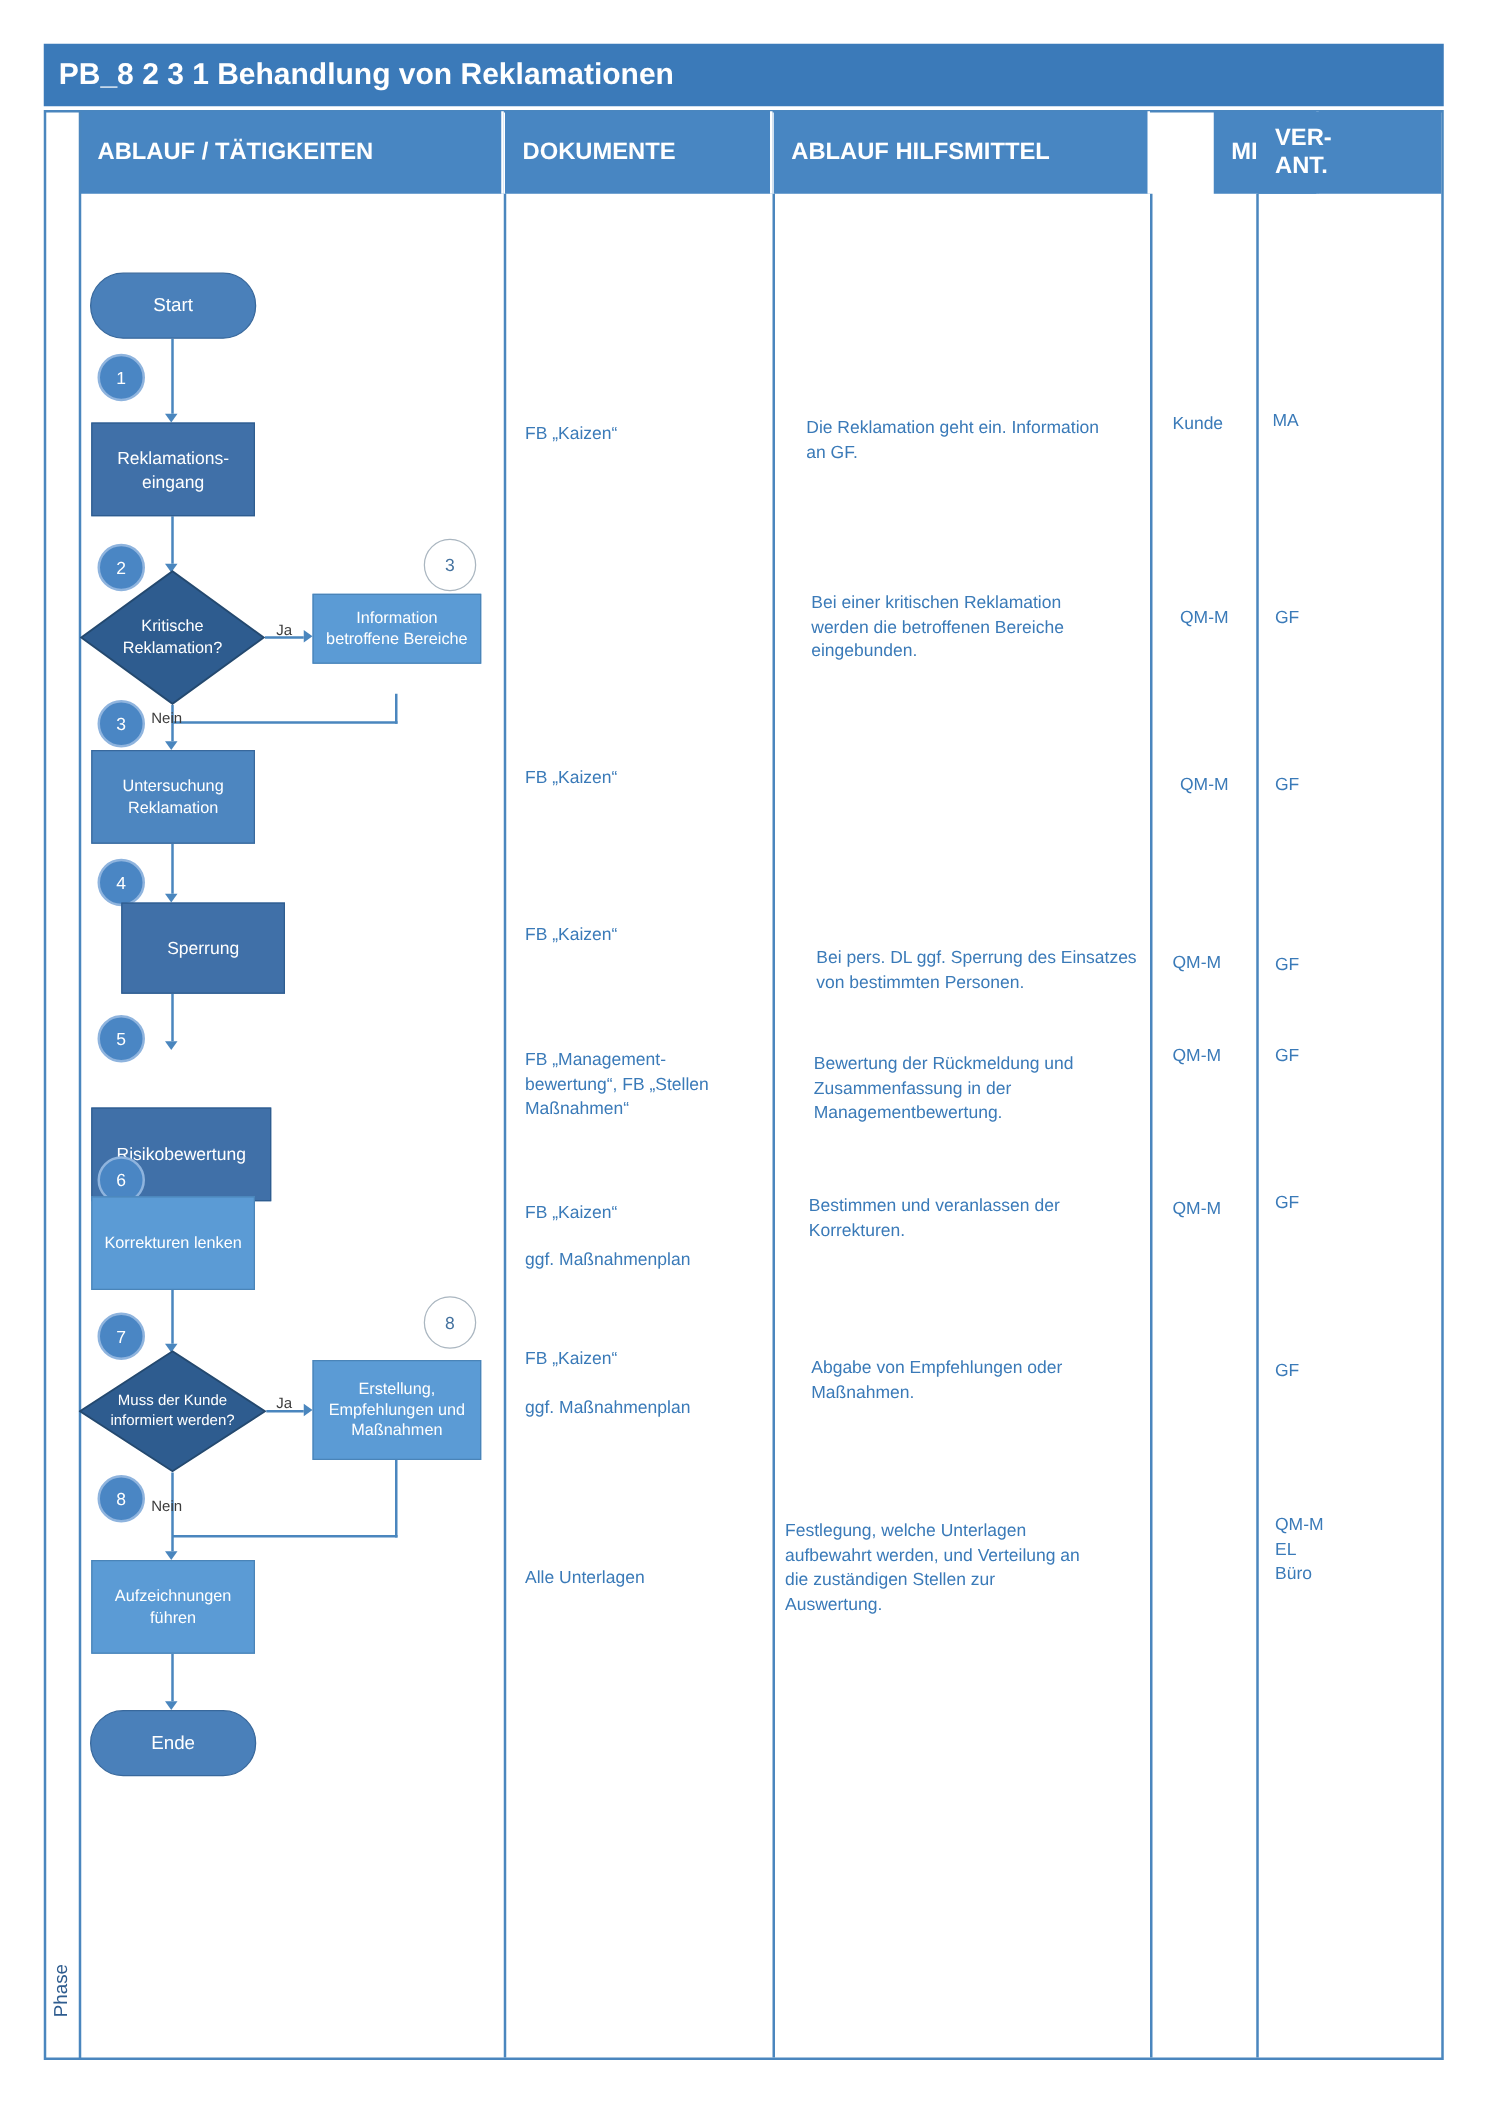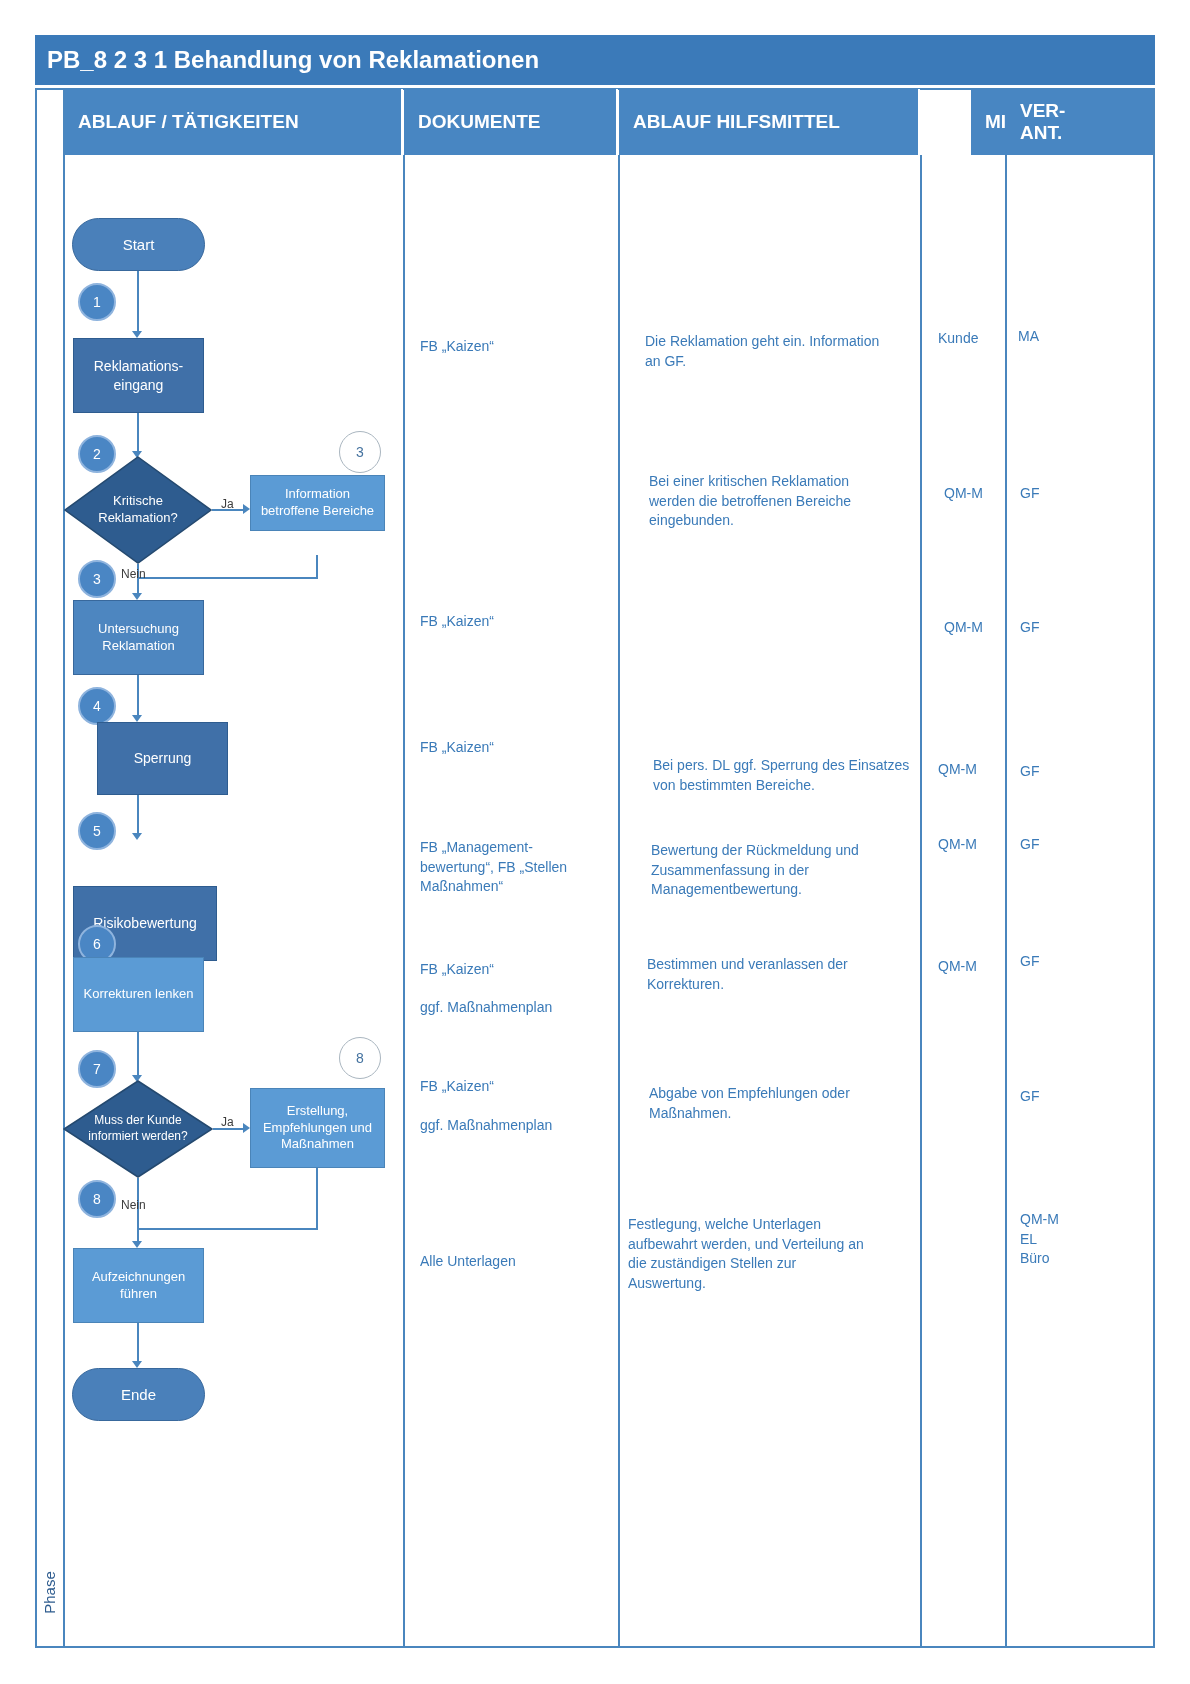--- a/index.html
+++ b/index.html
@@ -201,21 +201,21 @@
   <div class="coltext" style="left:420px; top:1077px;">FB „Kaizen“</div>
   <div class="coltext" style="left:420px; top:1116px;">ggf. Maßnahmenplan</div>
   <div class="coltext" style="left:420px; top:1252px;">Alle Unterlagen</div>
 
   <div class="coltext hint" style="left:645px; top:332px;">Die Reklamation geht ein. Information
 an GF.</div>
   <div class="coltext hint" style="left:649px; top:472px;">Bei einer kritischen Reklamation
 werden die betroffenen Bereiche
 eingebunden.</div>
   <div class="coltext hint" style="left:653px; top:756px;">Bei pers. DL ggf. Sperrung des Einsatzes
-von bestimmten Bereiche.</div>
+von bestimmten Personen.</div>
   <div class="coltext hint" style="left:651px; top:841px;">Bewertung der Rückmeldung und
 Zusammenfassung in der
 Managementbewertung.</div>
   <div class="coltext hint" style="left:647px; top:955px;">Bestimmen und veranlassen der
 Korrekturen.</div>
   <div class="coltext hint" style="left:649px; top:1084px;">Abgabe von Empfehlungen oder
 Maßnahmen.</div>
   <div class="coltext hint" style="left:628px; top:1215px;">Festlegung, welche Unterlagen
 aufbewahrt werden, und Verteilung an
 die zuständigen Stellen zur

